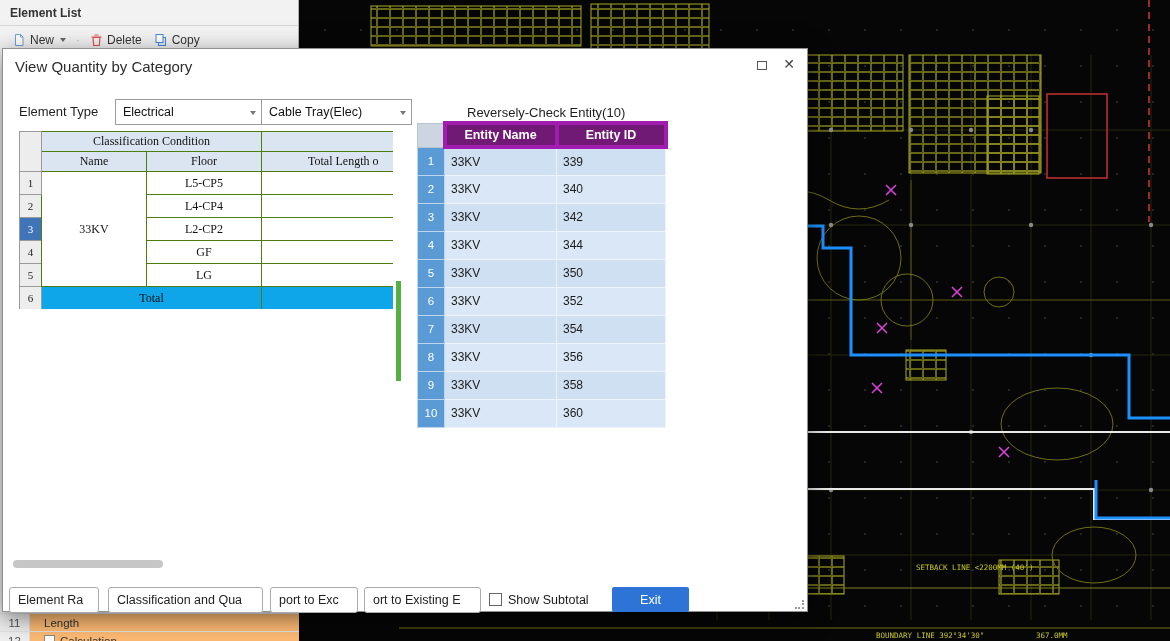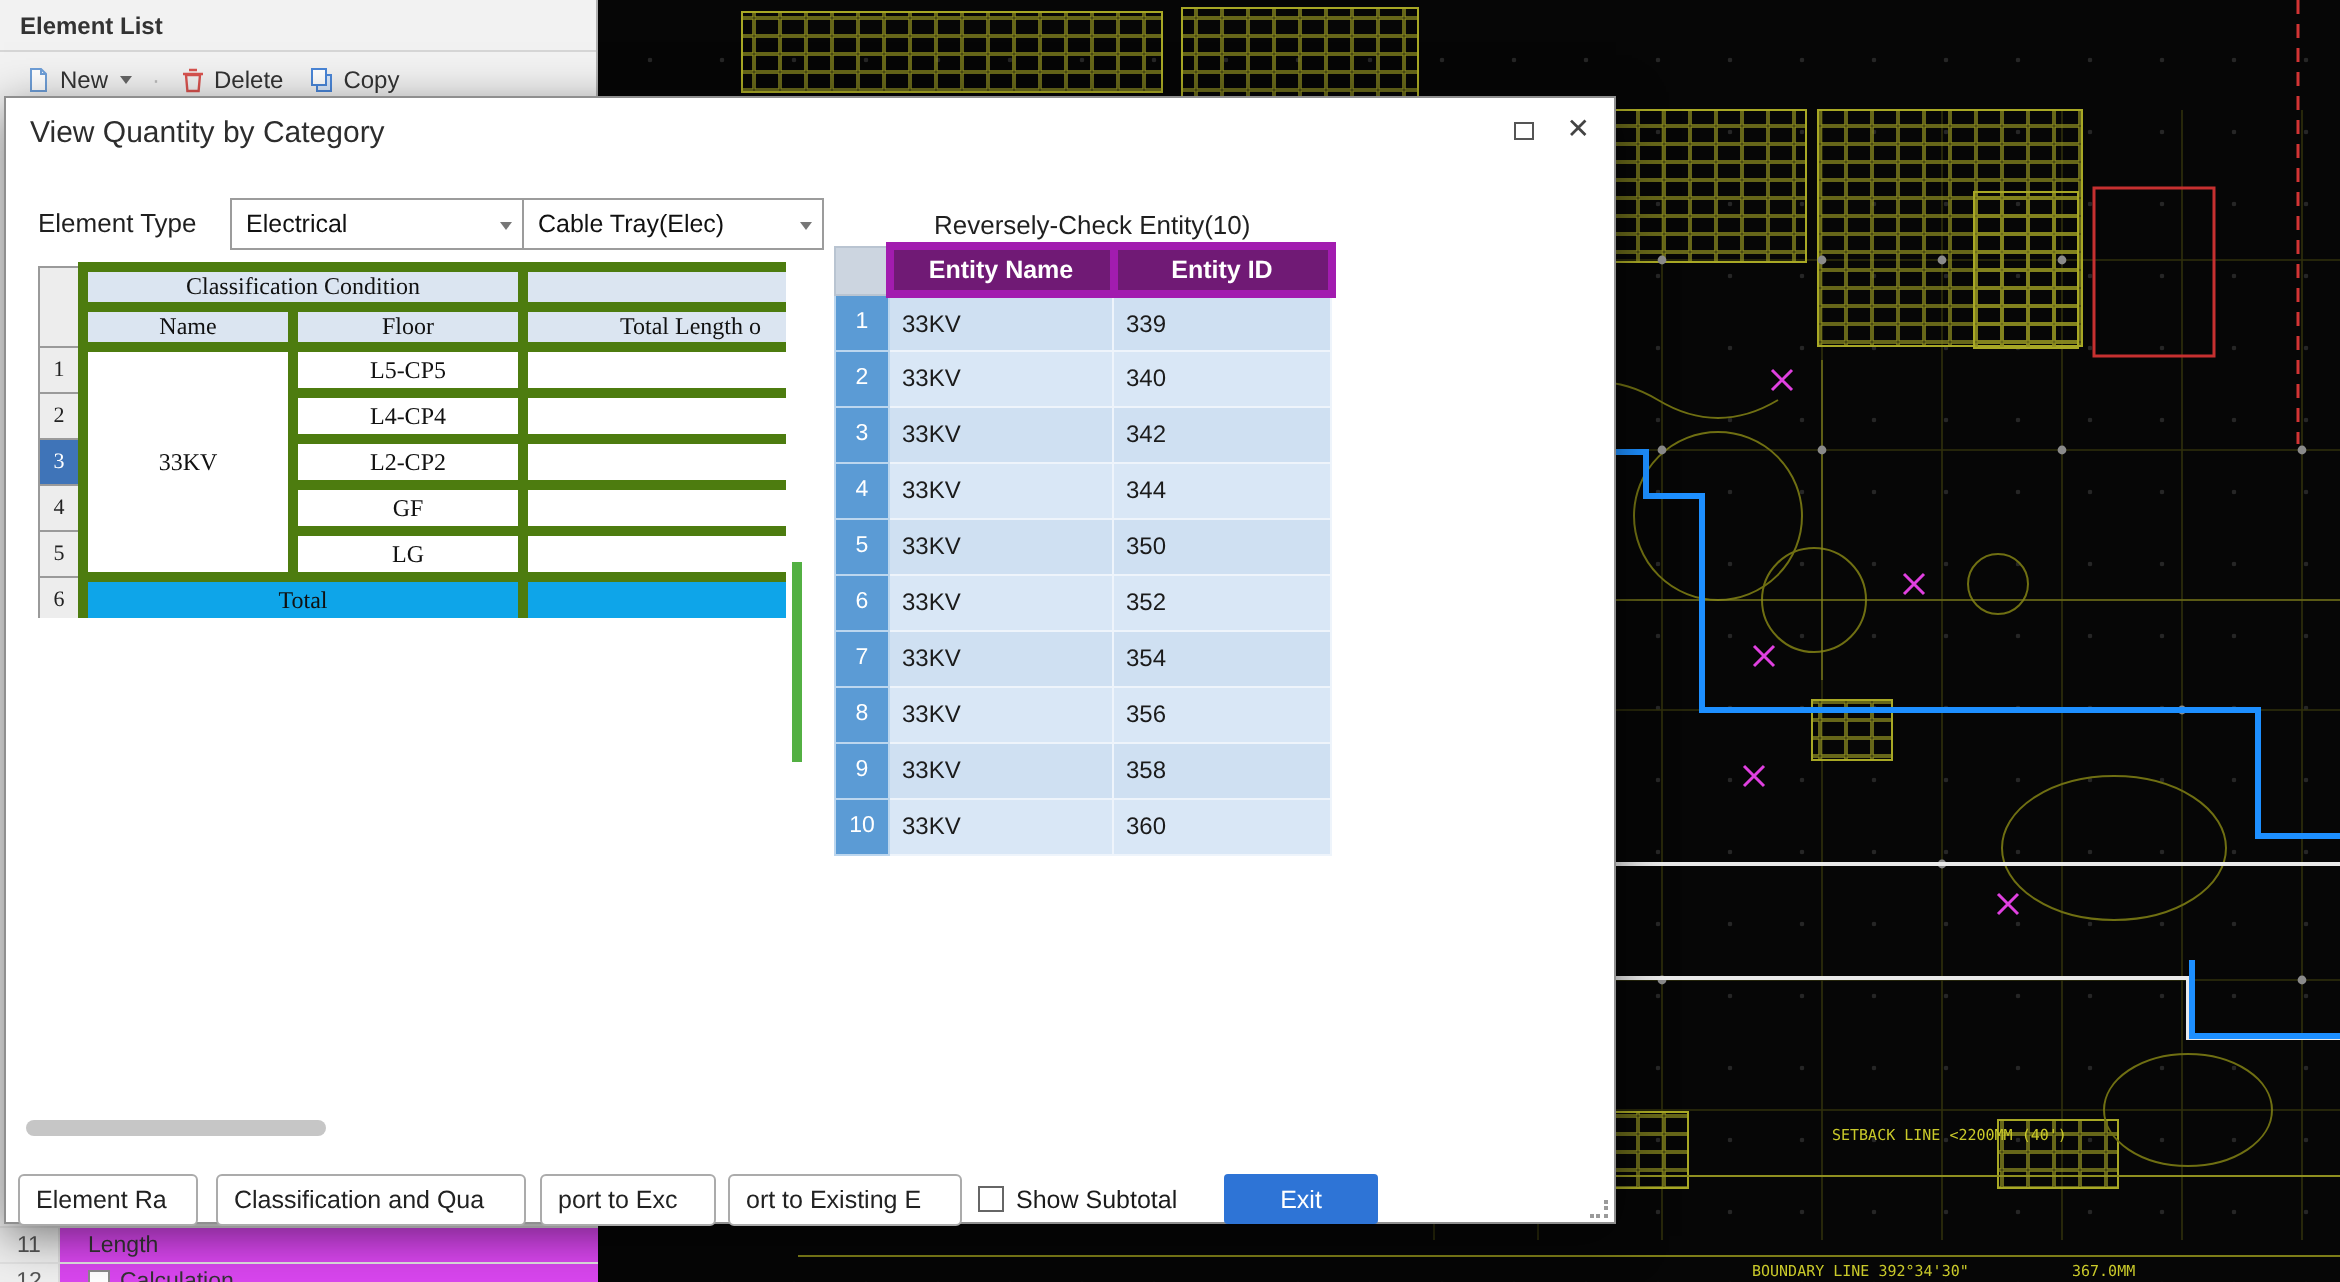--- a/index.html
+++ b/index.html
@@ -18,21 +18,21 @@
   .panel-left { position:absolute; left:0; top:0; width:299px; height:641px; background:#f2f2f2;
                 border-right:1px solid #b0b0b0; z-index:1; }
   .el-title { padding:6px 10px 5px; font-size:12px; font-weight:700; color:#333;
               border-bottom:1px solid #d6d6d6; }
   .el-toolbar { display:flex; align-items:center; gap:4px; padding:6px 8px; font-size:12px; color:#333; }
   .tb-item { display:flex; align-items:center; gap:4px; padding:1px 4px; cursor:default; }
   .tb-caret { width:0; height:0; border-left:3px solid transparent; border-right:3px solid transparent;
               border-top:4px solid #666; margin-left:2px; }
   .tb-sep { color:#bbb; margin:0 2px; }
   .prop-row { position:absolute; left:0; width:299px; height:18px; display:flex; align-items:center;
-              font-size:11.5px; color:#333; background:#d946ef; border-top:1px solid #e2e2e2; }
+              font-size:11.5px; color:#333; background:#fdba74; border-top:1px solid #e2e2e2; }
   .prop-num { width:30px; text-align:center; background:#efefef; border-right:1px solid #dcdcdc;
               height:100%; line-height:18px; color:#555; }
   .prop-label { padding-left:14px; }
   .prop-cb { width:11px; height:11px; border:1px solid #8a8a8a; background:#fff; margin-left:14px; margin-right:5px; }
 
   
   .dialog { position:absolute; left:2px; top:48px; width:806px; height:564px; background:#fff;
             border:1px solid #8f8f8f; box-shadow:0 6px 22px rgba(0,0,0,.5); z-index:3; }
   .dlg-title { position:absolute; left:12px; top:9px; font-size:15px; color:#2d2d2d; }
   .win-restore { position:absolute; right:40px; top:12px; width:10px; height:9px; border:1px solid #555; }
@@ -44,21 +44,21 @@
            color:#111; }
   .caret { position:absolute; right:5px; top:11px; width:0; height:0; border-left:3.5px solid transparent;
            border-right:3.5px solid transparent; border-top:4px solid #777; }
   .combo1 { left:112px; width:147px; }
   .combo2 { left:258px; width:151px; }
 
   
   .cls-wrap { position:absolute; left:16px; top:82px; width:374px; height:178px; overflow:hidden; }
   .cls-table { border-collapse:collapse; table-layout:fixed; width:482px;
                font-family:"Liberation Serif", serif; font-size:12px; color:#111; }
-  .cls-table td { border:5px solid #4d7c0f; text-align:center; padding:0; overflow:hidden; white-space:nowrap; }
+  .cls-table td { border:1px solid #4d7c0f; text-align:center; padding:0; overflow:hidden; white-space:nowrap; }
   .cls-table tr { height:23px; }
   .cls-table tr.h1, .cls-table tr.h2 { height:20px; }
   .h1 td, .h2 td { background:#dbe5f1; }
   .cls-table td.gut, .cls-table td.gut-h { background:#ededed; border:1px solid #9a9a9a; font-size:11px; color:#222; }
   .cls-table td.gut.sel { background:#3f74b8; color:#fff; }
   .total-cell, .total-bg { background:#0ea5e9;margin-top:24px; }
   .th-total { text-align:left !important; padding-left:46px !important; }
 
   .green-ind { position:absolute; left:393px; top:232px; width:5px; height:100px; background:#53b043; }
 

